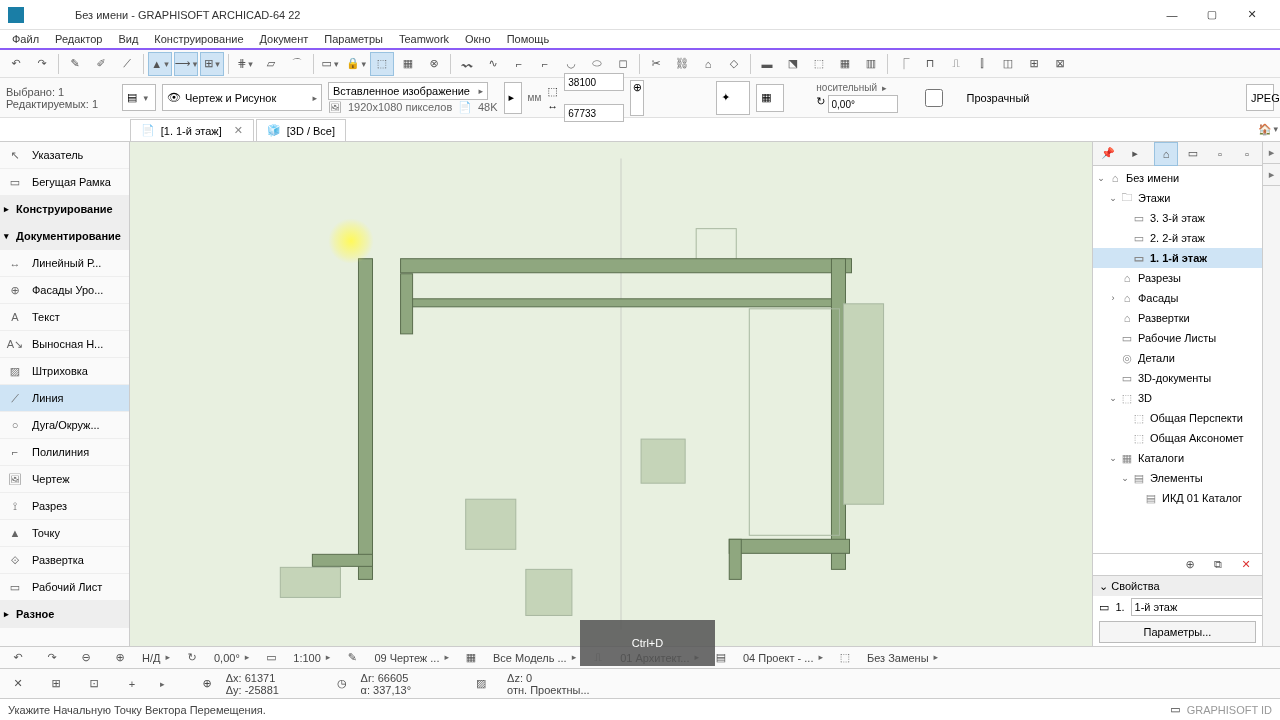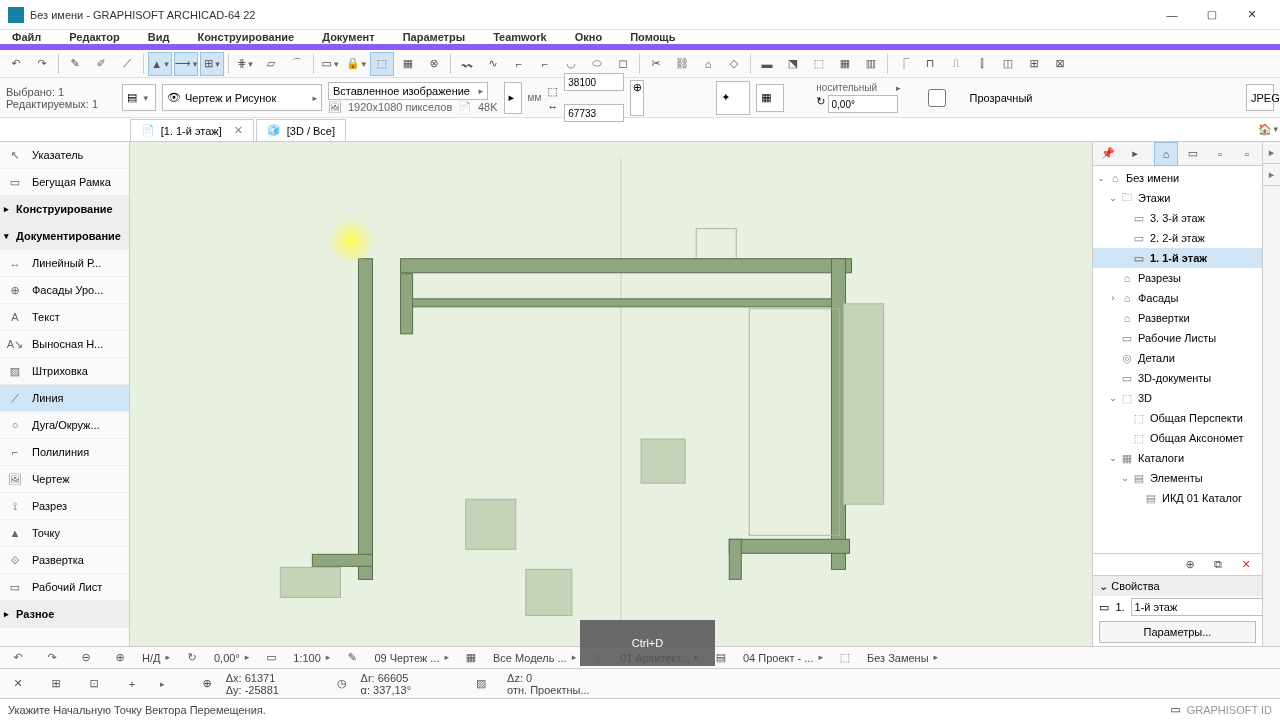--- a/index.html
+++ b/index.html
@@ -1,21 +1,21 @@
 <!DOCTYPE html>
 <html><head>
 <meta charset="utf-8">
 <style>
 * { margin: 0; padding: 0; box-sizing: border-box; font-family: "Segoe UI", Tahoma, sans-serif; font-size: 11px; }
 body { width: 1280px; height: 720px; background: #fff; overflow: hidden; position: relative; }
 .titlebar { height: 30px; background: #fff; display: flex; align-items: center; padding: 0 8px; border-bottom: 1px solid #e0e0e0; }
 .titlebar .app-icon { width: 16px; height: 16px; background: #1a7ea6; margin-right: 6px; }
-.titlebar .title { flex: 1; color: #333; }
+.titlebar .title { flex: 1; color: #333; margin-left: 45px; }
 .titlebar .win-btn { width: 40px; height: 28px; display: flex; align-items: center; justify-content: center; color: #333; cursor: default; }
-.menubar { height: 20px; display: flex; align-items: center; padding: 0 4px; gap: 12px; border-bottom: 6px solid #8b5cf6; font-weight: bold; }
+.menubar { height: 20px; display: flex; align-items: center; padding: 0 4px; gap: 0; border-bottom: 2px solid #8b5cf6; }
 .menubar .menu-item { padding: 2px 8px; color: #333; cursor: default; }
 .toolbar1 { height: 28px; display: flex; align-items: center; padding: 0 4px; gap: 2px; border-bottom: 1px solid #e0e0e0; background: #fafafa; }
 .tbtn { width: 24px; height: 24px; display: flex; align-items: center; justify-content: center; border: 1px solid transparent; color: #555; }
 .tbtn.active { background: #cfe4f5; border-color: #99c2e0; }
 .sep { width: 1px; height: 20px; background: #ccc; margin: 0 2px; }
 .infobar { height: 40px; display: flex; align-items: center; padding: 0 6px; gap: 6px; border-bottom: 1px solid #e0e0e0; background: #fafafa; }
 .infobar .selection { font-size: 10px; color: #555; line-height: 12px; width: 110px; }
 .infobar .dd { height: 27px; border: 1px solid #bbb; background: #fff; display: flex; align-items: center; padding: 0 4px; gap: 4px; }
 .infobar .dd.wide { width: 160px; }
 .infobar input { height: 18px; width: 60px; border: 1px solid #bbb; padding: 0 3px; font-size: 10px; }
@@ -159,21 +159,21 @@
   <div class="coord-group">
     <input value="38100" style="">
     <input value="67733" style="">
   </div>
   <div class="dd" style="width:14px;height:36px;flex-direction:column;padding:0">⊕</div>
   <div style="width:60px"></div>
   <div class="dd" style="width:34px;height:34px">✦</div>
   <div class="dd" style="width:28px;height:28px">▦</div>
   <div style="width:20px"></div>
   <div style="display:flex;flex-direction:column;gap:2px">
-    <div style="display:flex;align-items:center;gap:17px">
+    <div style="display:flex;align-items:center;gap:3px">
         <span class="small">носительный</span>
         <span class="chev">▸</span>
       </div>
     <div style="display:flex;gap:2px">
         <span>↻</span>
         <input style="width: 70px;" value="0,00°">
       </div>
   </div>
   <label style="display:flex;align-items:center;gap:3px">
       <input type="checkbox" style="">

